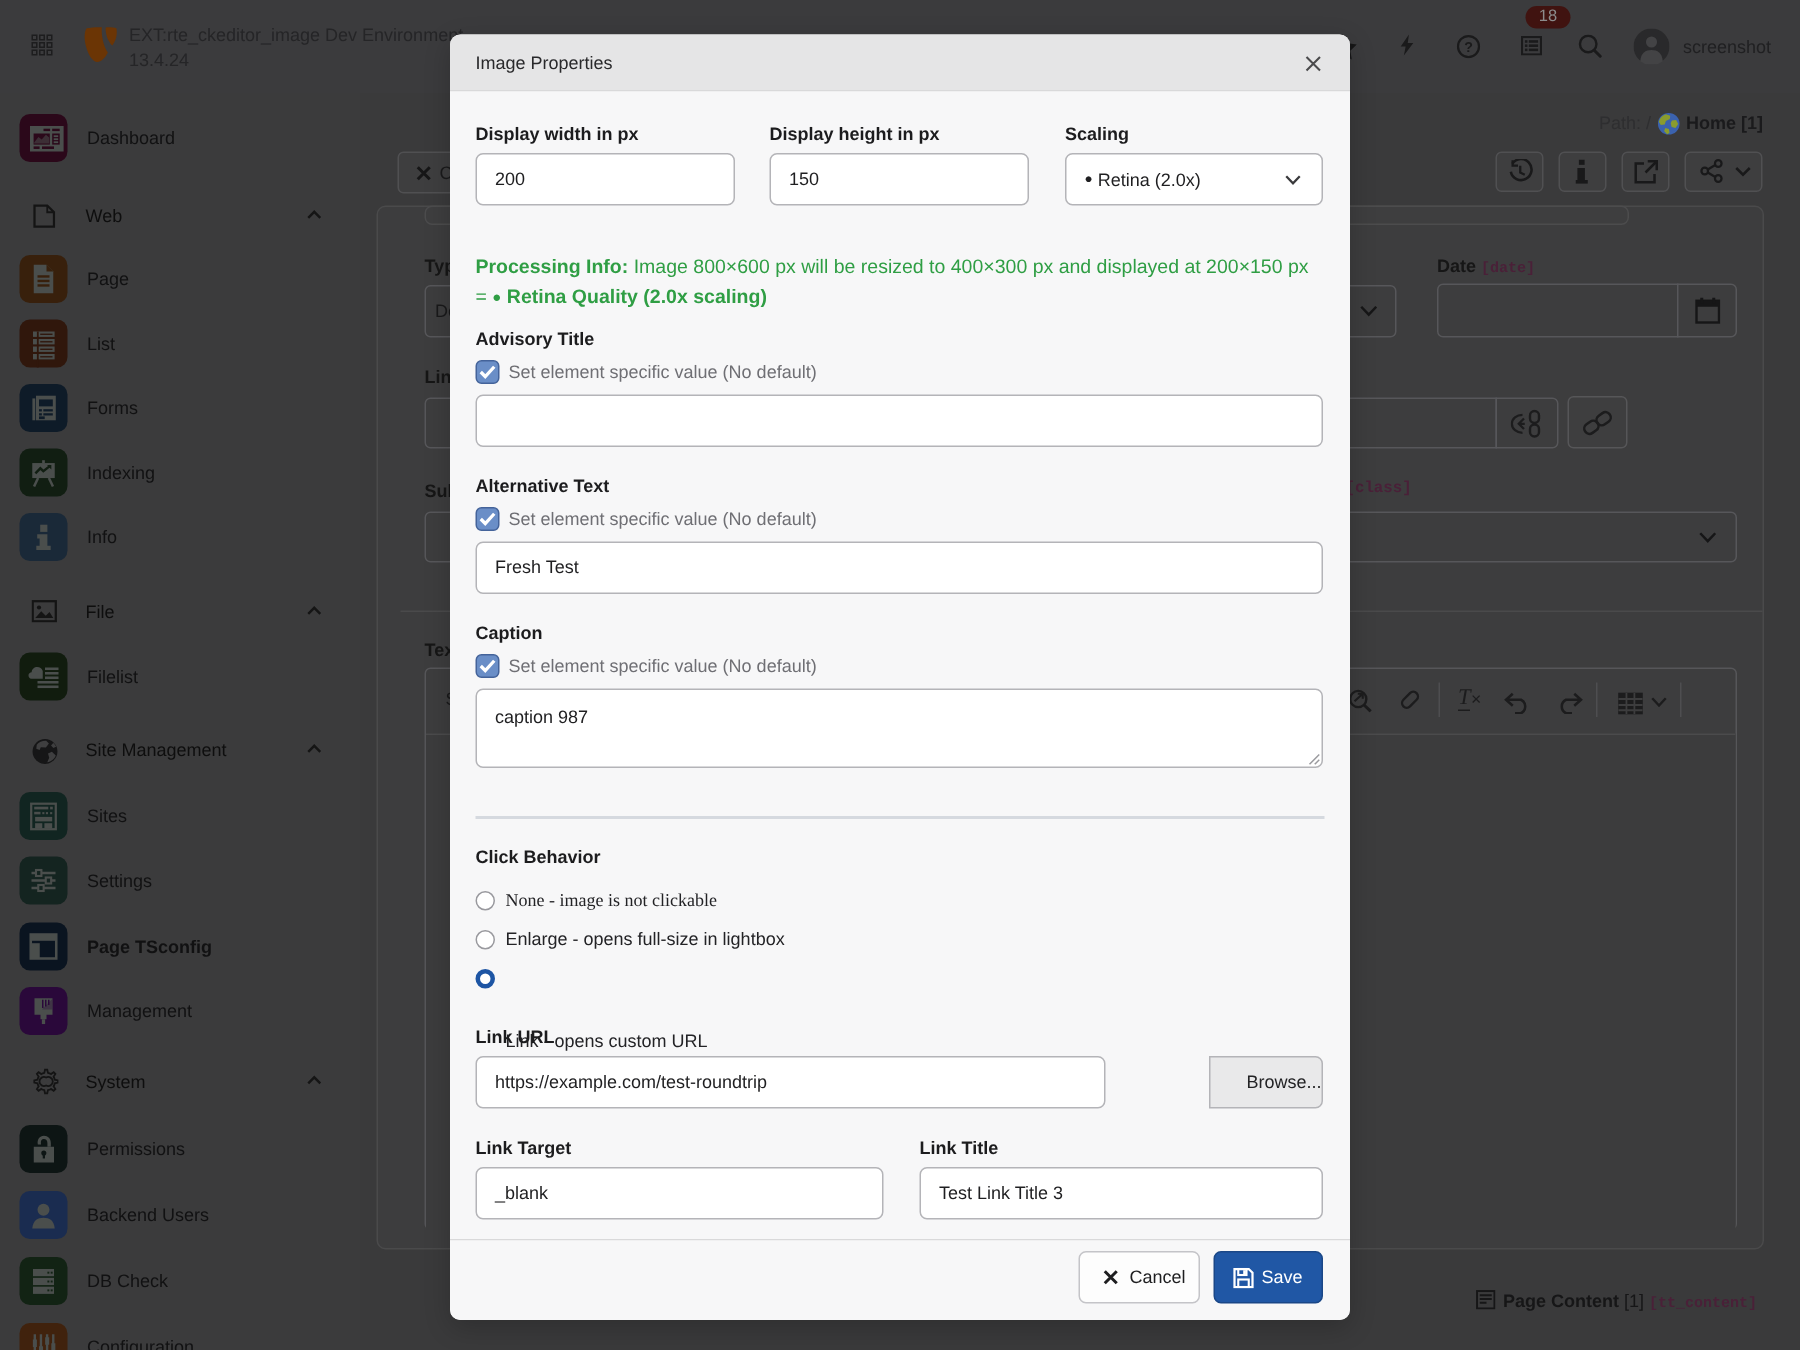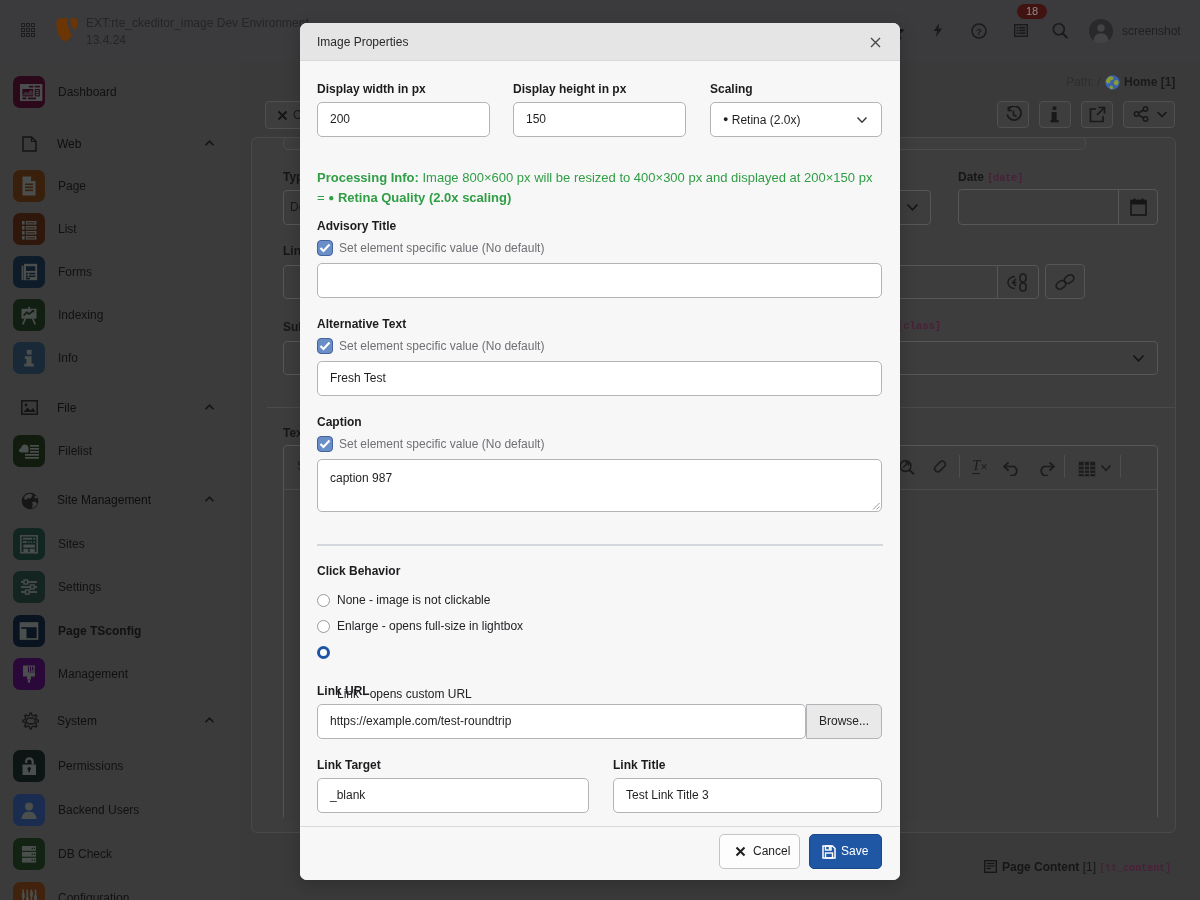--- a/index.html
+++ b/index.html
@@ -430,28 +430,28 @@
   </svg>
 <div class="mchklbl" style="left:339px;top:437px;">Set element specific value (No default)</div>
 <div class="minput" style="left:317px;top:459px;width:565px;height:53px;line-height:16px;padding-top:10px;">caption 987</div>
 <svg class="abs" style="left:872px;top:502px;" width="8" height="8" viewBox="0 0 8 8">
 <line x1="1" y1="7.5" x2="7.5" y2="1" stroke="#9a9a9e" stroke-width="1"></line>
 <line x1="4.5" y1="7.5" x2="7.5" y2="4.5" stroke="#9a9a9e" stroke-width="1"></line>
   </svg>
 <div class="abs" style="left:317px;top:544px;width:566px;height:2px;background:#d5d9df;"></div>
 <div class="mlbl" style="left:317px;top:564px;">Click Behavior</div>
 <div class="radio" style="top:594px;left:317px;"></div>
-<div class="rlbl" style="left:337px;top:593px;">None - image is not clickable</div>
+<div class="rlbl" style="left:337px;top:593px;font-family:Liberation Serif, serif;">None - image is not clickable</div>
 <div class="radio" style="top:620px;left:317px;"></div>
 <div class="rlbl" style="left:337px;top:619px;">Enlarge - opens full-size in lightbox</div>
 <div class="radio" style="top:646px;left:317px;border:3.6px solid #1d55a4;"></div>
 <div class="rlbl" style="left:337px;top:645px;margin-top:42px;">Link - opens custom URL</div>
 <div class="mlbl" style="left:317px;top:684px;">Link URL</div>
-<div class="minput" style="left:317px;top:704px;width:489px;height:35px;">https://example.com/test-roundtrip</div>
-<div class="abs" style="left:806px;top:704px;width:76px;height:35px;background:#e9e9ea;border:1px solid #b4b4b8;border-radius:0 5px 5px 0;font-size:12px;color:#232325;text-align:center;line-height:33px;">Browse...</div>
+<div class="minput" style="left:317px;top:704px;width:420px;height:35px;">https://example.com/test-roundtrip</div>
+<div class="abs" style="left:806px;top:704px;width:76px;height:35px;background:#e9e9ea;border:1px solid #b4b4b8;border-radius:0 5px 5px 0;font-size:12px;color:#232325;text-align:right;line-height:33px;">Browse...</div>
 <div class="mlbl" style="left:317px;top:758px;">Link Target</div>
 <div class="mlbl" style="left:613px;top:758px;">Link Title</div>
 <div class="minput" style="left:317px;top:778px;width:272px;height:35px;">_blank</div>
 <div class="minput" style="left:613px;top:778px;width:269px;height:35px;">Test Link Title 3</div>
 <div class="abs" style="left:300px;top:826px;width:600px;height:54px;border-top:1px solid #d9d9da;border-radius:0 0 7px 7px;background:#f7f7f8;"></div>
 <div class="abs" style="left:719px;top:834px;width:81px;height:35px;background:#fdfdfd;border:1px solid #c4c4c8;border-radius:5px;"></div>
 <svg class="abs" style="left:735px;top:846px;" width="11" height="11" viewBox="0 0 11 11">
 <path d="M1.5 1.5 L9.5 9.5 M9.5 1.5 L1.5 9.5" stroke="#1e1e20" stroke-width="2"></path>
   </svg>
 <div class="abs" style="left:753px;top:844px;font-size:12px;color:#1e1e20;">Cancel</div>

